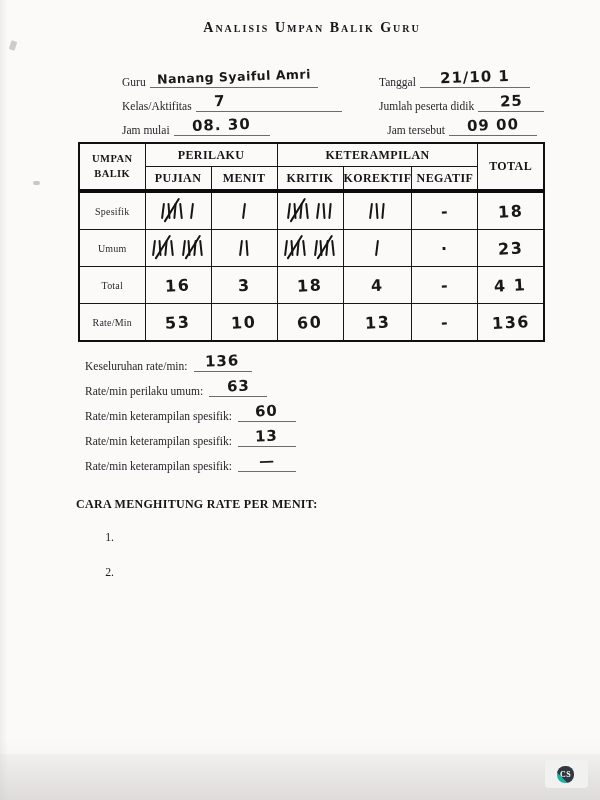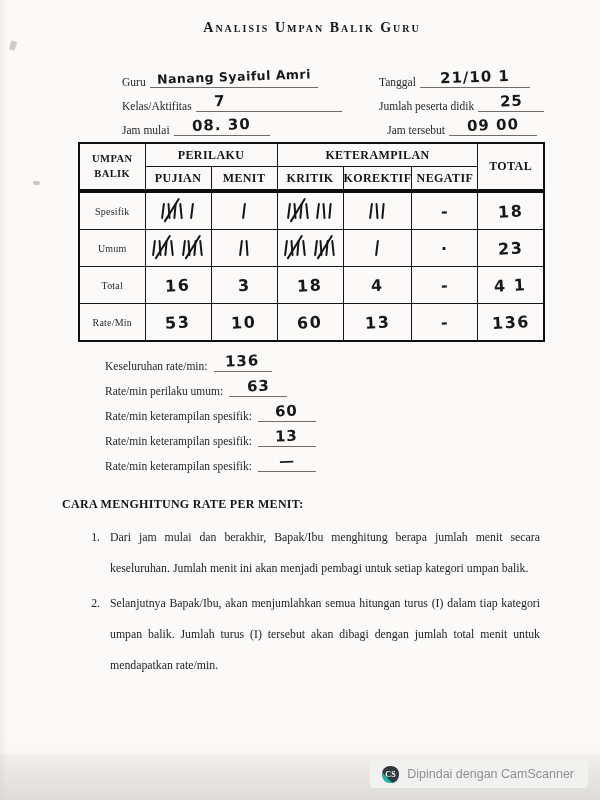--- a/index.html
+++ b/index.html
@@ -65,24 +65,24 @@
   .tg i:nth-child(2){transform:rotate(-4deg);}
   .tg i:nth-child(3){transform:rotate(5deg);}
   .tg i:nth-child(4){transform:rotate(-6deg);}
   .tg.five::after{
     content:"";position:absolute;left:-4px;top:8.5px;width:28px;height:2.4px;
     background:#141414;border-radius:1px;transform:rotate(-58deg);
   }
   
   .summary{position:absolute;left:85px;top:347px;font-size:11.5px;}
   .sline{display:flex;align-items:flex-end;height:25px;}
-  .sline .flabel{padding-right:6px;margin-left:20px;}
+  .sline .flabel{padding-right:6px;}
   .sline .fline{min-width:58px;}
   
-  .instructions{position:absolute;left:62px;top:497px;width:478px;}
+  .instructions{position:absolute;left:76px;top:497px;width:478px;}
   .ihead{font-size:12px;font-weight:bold;letter-spacing:.3px;color:#141417;}
   .ilist{margin-top:10px;}
   .iitem{display:flex;margin-bottom:4px;}
   .inum{width:38px;text-align:right;padding-right:10px;font-size:11.8px;
         line-height:31px;flex:none;color:#1d1d20;}
   .itext{flex:1;font-size:11.8px;line-height:31px;text-align:justify;color:#1d1d20;}
   
   .scanband{position:absolute;left:0;bottom:0;width:100%;height:46px;
     background:linear-gradient(to bottom, rgba(214,212,209,.18), rgba(203,200,197,.4));}
   .badge{
@@ -300,28 +300,25 @@
       <span class="flabel">Rate/min keterampilan spesifik:</span>
       <span class="fline"><span class="hw num">—</span></span>
     </div>
   </div>
 
   <div class="instructions">
     <div class="ihead">CARA MENGHITUNG RATE PER MENIT:</div>
     <div class="ilist">
       <div class="iitem">
         <span class="inum">1.</span>
-        <div class="itext">Dari jam mulai dan berakhir,  Bapak/Ibu menghitung berapa jumlah menit secara keseluruhan. Jumlah menit ini akan menjadi pembagi untuk setiap kategori umpan balik.</div>
       </div>
       <div class="iitem">
         <span class="inum">2.</span>
-        <div class="itext">Selanjutnya Bapak/Ibu, akan menjumlahkan semua hitungan turus (I) dalam tiap kategori umpan balik. Jumlah turus (I) tersebut akan dibagi dengan jumlah total menit untuk mendapatkan rate/min.</div>
       </div>
     </div>
   </div>
 
   <div class="scanband"></div>
   <div class="badge">
     <span class="cs-logo">CS</span>
-    <span class="wmtext">Dipindai dengan CamScanner</span>
   </div>
 
 </div>
 
 </body></html>

